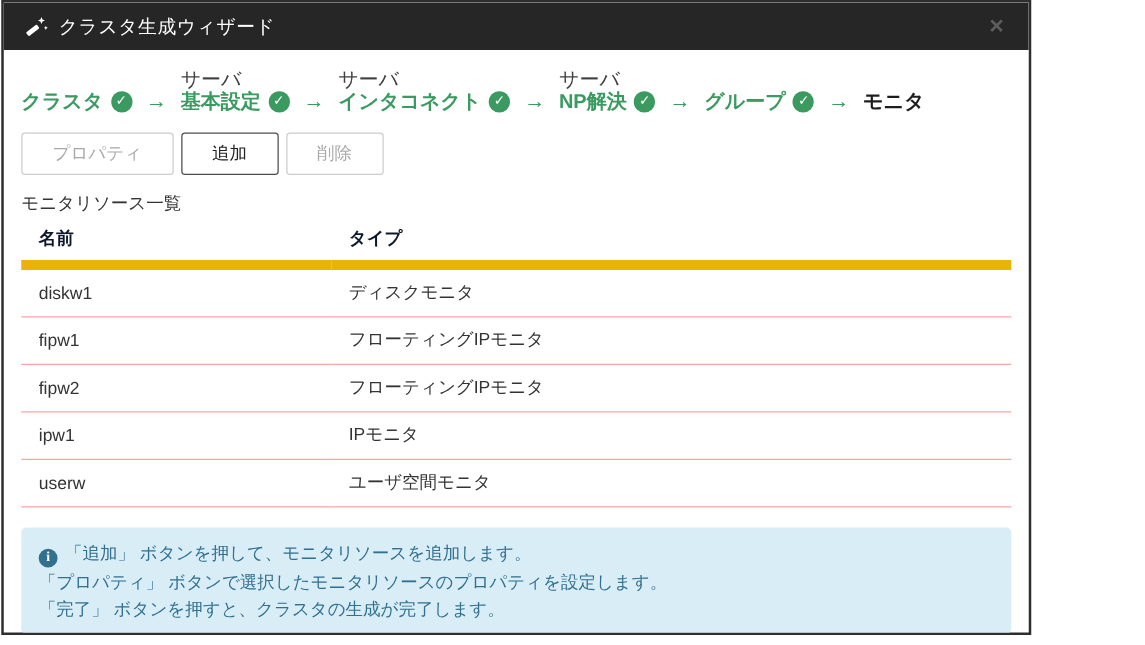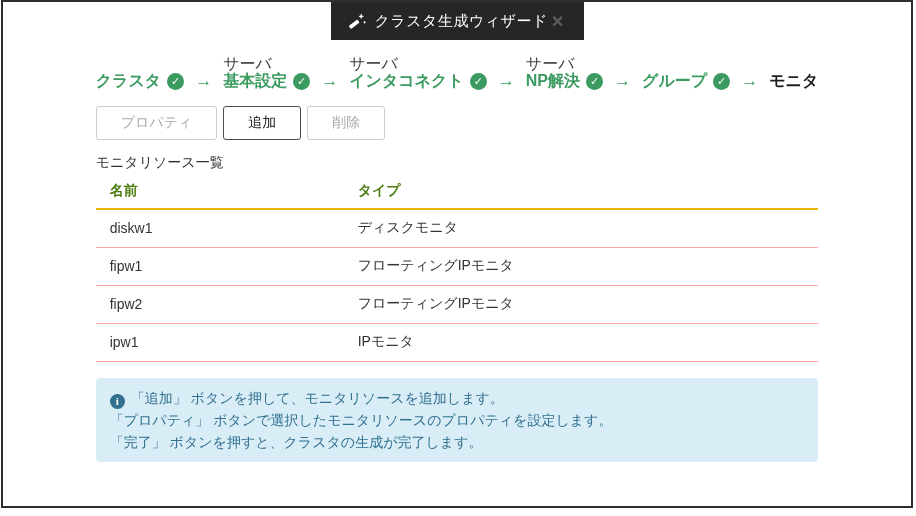--- a/index.html
+++ b/index.html
@@ -2,27 +2,26 @@
 <html><head>
 <meta charset="utf-8">
 <style>
   * { box-sizing: border-box; margin: 0; padding: 0; }
   html, body {
     width: 916px; height: 516px;
     background: #fff;
     font-family: "Liberation Sans", "DejaVu Sans", sans-serif;
   }
   .dialog {
-    width: 912px; height: 508px;
+    width: 824px; height: 508px;
     margin: 0 1px;
     border: 2px solid #2e2e2e;
     background: #fff;
     display: flex; flex-direction: column;
     overflow: hidden;
-    align-items: center;
   }
   
   .titlebar {
     height: 38px; flex: 0 0 38px;
     background: #262626;
     display: flex; align-items: center;
     padding: 0 16px;
     color: #fff;
   }
   .titlebar .wand { width: 20px; height: 20px; margin-right: 8px; }
@@ -54,22 +53,22 @@
   .btn {
     background: #fff; font-size: 14px;
     padding: 7px 24px; border-radius: 3px; cursor: pointer;
   }
   .btn.disabled { color: #a9a9a9; border: 1px solid #ccc; }
   .btn.primary-outline { color: #222; border: 1px solid #4d4d4d; }
   
   .caption { font-size: 14px; color: #333; margin-bottom: 2px; }
   table { width: 100%; border-collapse: collapse; }
   th {
-    text-align: left; font-size: 14px; color: #4d7c0f;
-    padding: 8px 14px; border-bottom: 2px solid #eab308;
+    text-align: left; font-size: 14px; color: #0f172a;
+    padding: 8px 14px; border-bottom: 8px solid #eab308;
   }
   th.col-name { width: 248px; }
   td {
     font-size: 14px; color: #333;
     padding: 9px 14px 10px 14px; border-bottom: 1px solid #fca5a5;
   }
   
   .infobox {
     margin-top: 16px;
     background: #d9edf7; border-radius: 4px;
@@ -174,20 +173,24 @@
           <td>フローティングIPモニタ</td>
         </tr>
         <tr>
           <td>fipw2</td>
           <td>フローティングIPモニタ</td>
         </tr>
         <tr>
           <td>ipw1</td>
           <td>IPモニタ</td>
         </tr>
+        <tr>
+          <td>userw</td>
+          <td>ユーザ空間モニタ</td>
+        </tr>
       </tbody>
     </table>
 
     <div class="infobox">
       <div><span class="info-icon">i</span><span>「追加」 ボタンを押して、モニタリソースを追加します。</span></div>
       <div>「プロパティ」 ボタンで選択したモニタリソースのプロパティを設定します。</div>
       <div>「完了」 ボタンを押すと、クラスタの生成が完了します。</div>
     </div>
 
   </div>

